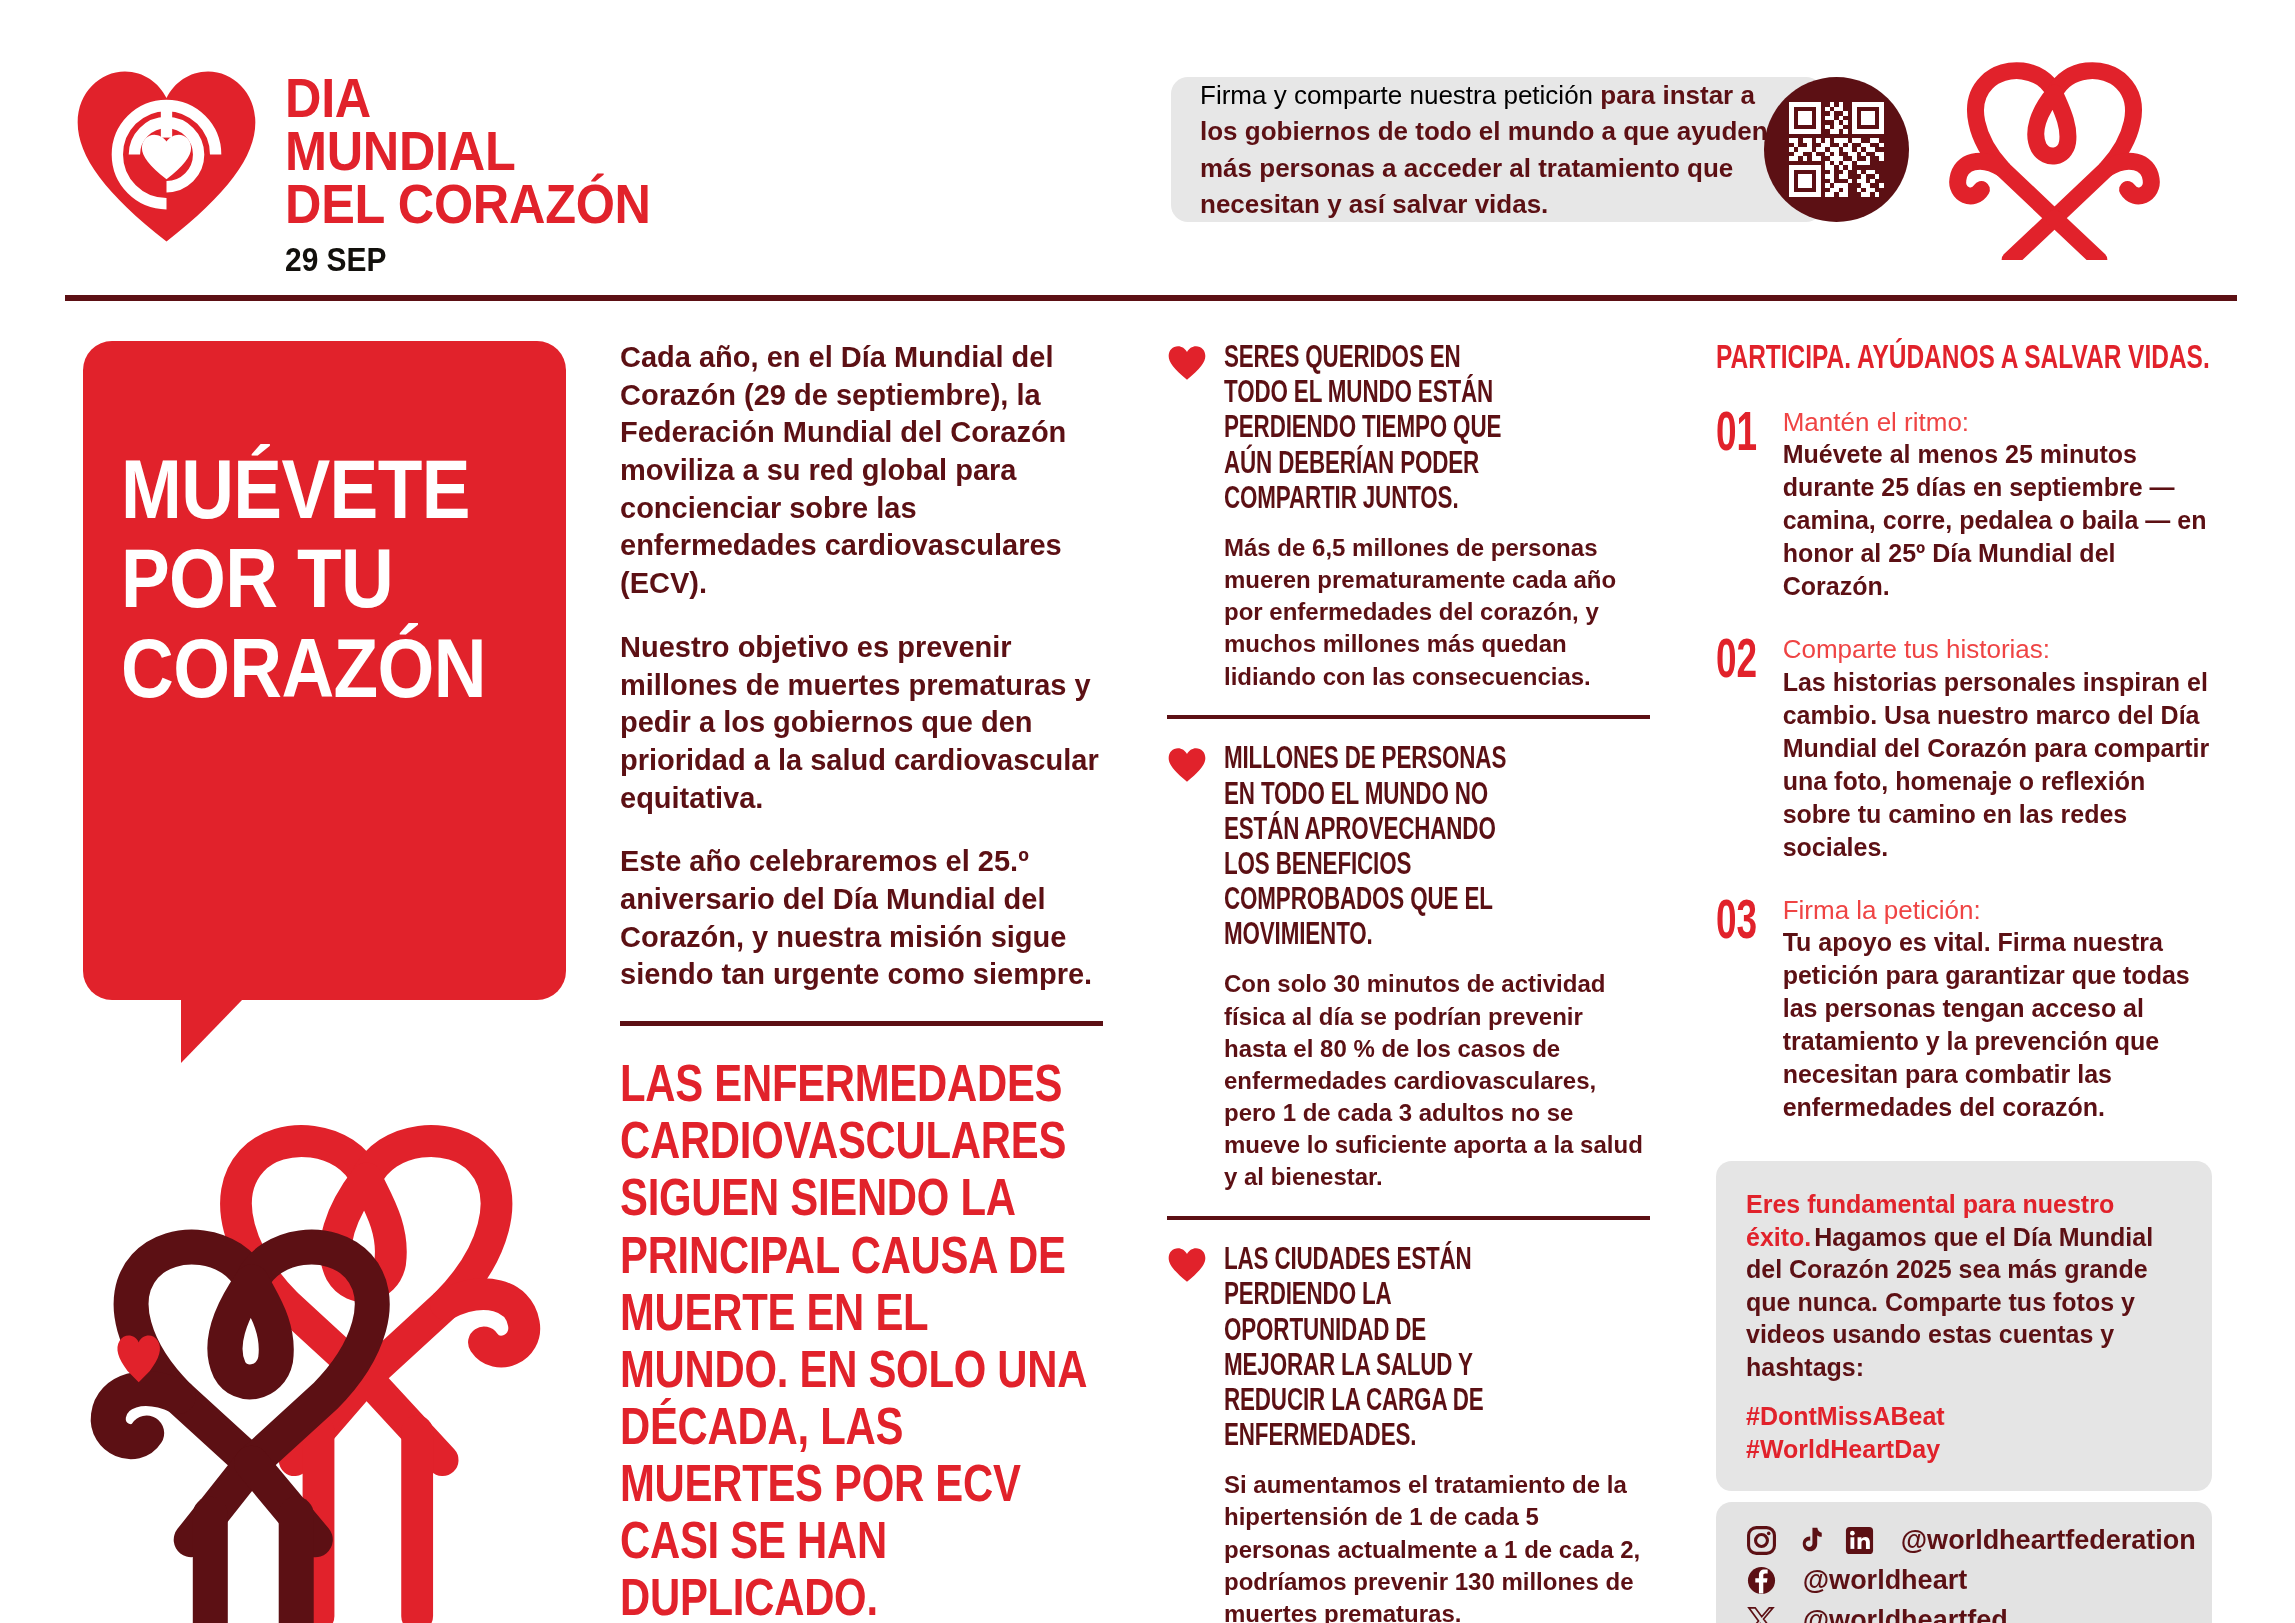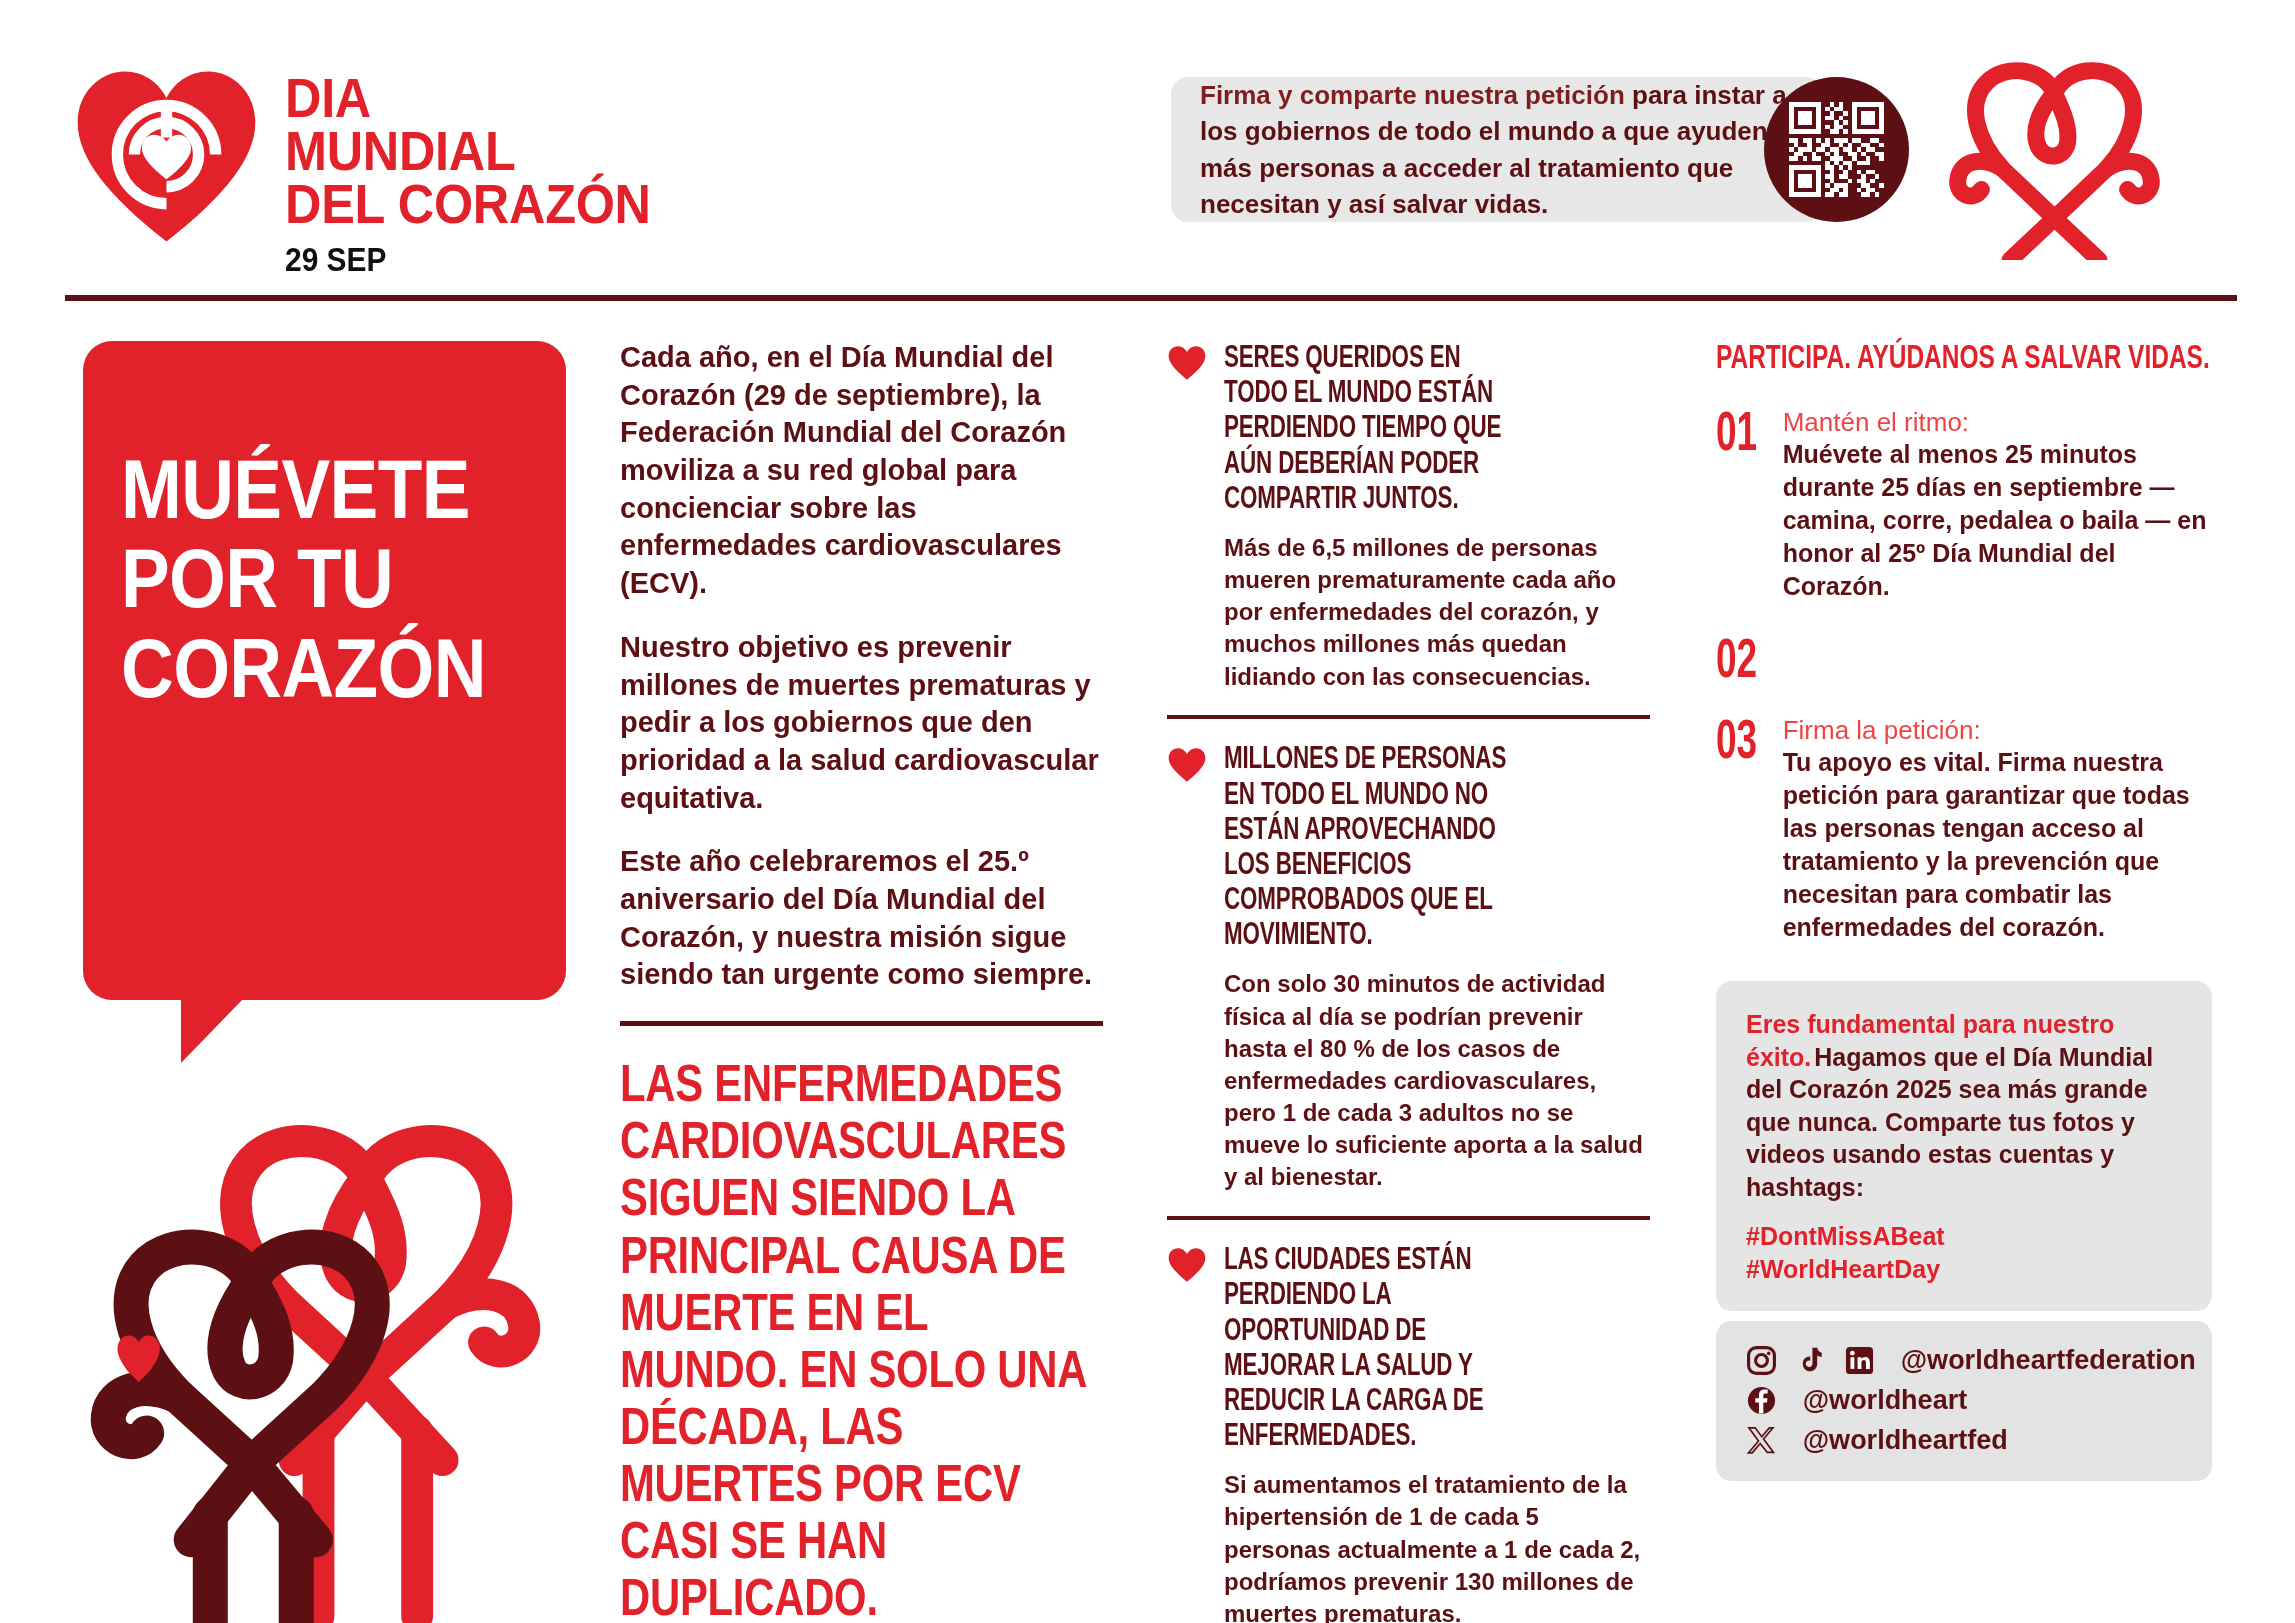--- a/index.html
+++ b/index.html
@@ -30,21 +30,21 @@
 
   
   .petition {
     position:absolute; left:1171px; top:77px; width:652px; height:145px;
     background:#e7e7e7; border-radius:17px; display:flex; align-items:center;
   }
   .petition-text {
     padding:0 29px; color:#5c1014; font-size:26px; line-height:1.4;
     font-weight:600; font-family:"Liberation Sans", sans-serif;
   }
-  .petition-text .hl { color:#7f1d1d; font-weight:700; }
+  .petition-text .hl { color:#000000; font-weight:400; }
 
   .qr-wrap {
     position:absolute; left:1764px; top:77px; width:145px; height:145px;
     border-radius:50%; background:#5c1014; display:flex; align-items:center; justify-content:center;
   }
   .qr { width:95px; height:95px; display:block; }
 
   .header-heart { position:absolute; left:1924px; top:51px; width:261px; height:209px; }
 
   .rule-main { position:absolute; left:65px; top:295px; width:2172px; height:5.9px; background:#5c1014; }
@@ -372,20 +372,24 @@
       <div class="step">
         <div class="step-num">01</div>
         <div class="step-body">
           <div class="step-title">Mantén el ritmo:</div>
           <div class="step-text">Muévete al menos 25 minutos durante 25 días en septiembre — camina, corre, pedalea o baila — en honor al 25º Día Mundial del Corazón.</div>
         </div>
       </div>
 
       <div class="step">
         <div class="step-num">02</div>
+        <div class="step-body">
+          <div class="step-title">Comparte tus historias:</div>
+          <div class="step-text">Las historias personales inspiran el cambio. Usa nuestro marco del Día Mundial del Corazón para compartir una foto, homenaje o reflexión sobre tu camino en las redes sociales.</div>
+        </div>
       </div>
 
       <div class="step">
         <div class="step-num">03</div>
         <div class="step-body">
           <div class="step-title">Firma la petición:</div>
           <div class="step-text">Tu apoyo es vital. Firma nuestra petición para garantizar que todas las personas tengan acceso al tratamiento y la prevención que necesitan para combatir las enfermedades del corazón.</div>
         </div>
       </div>
 

